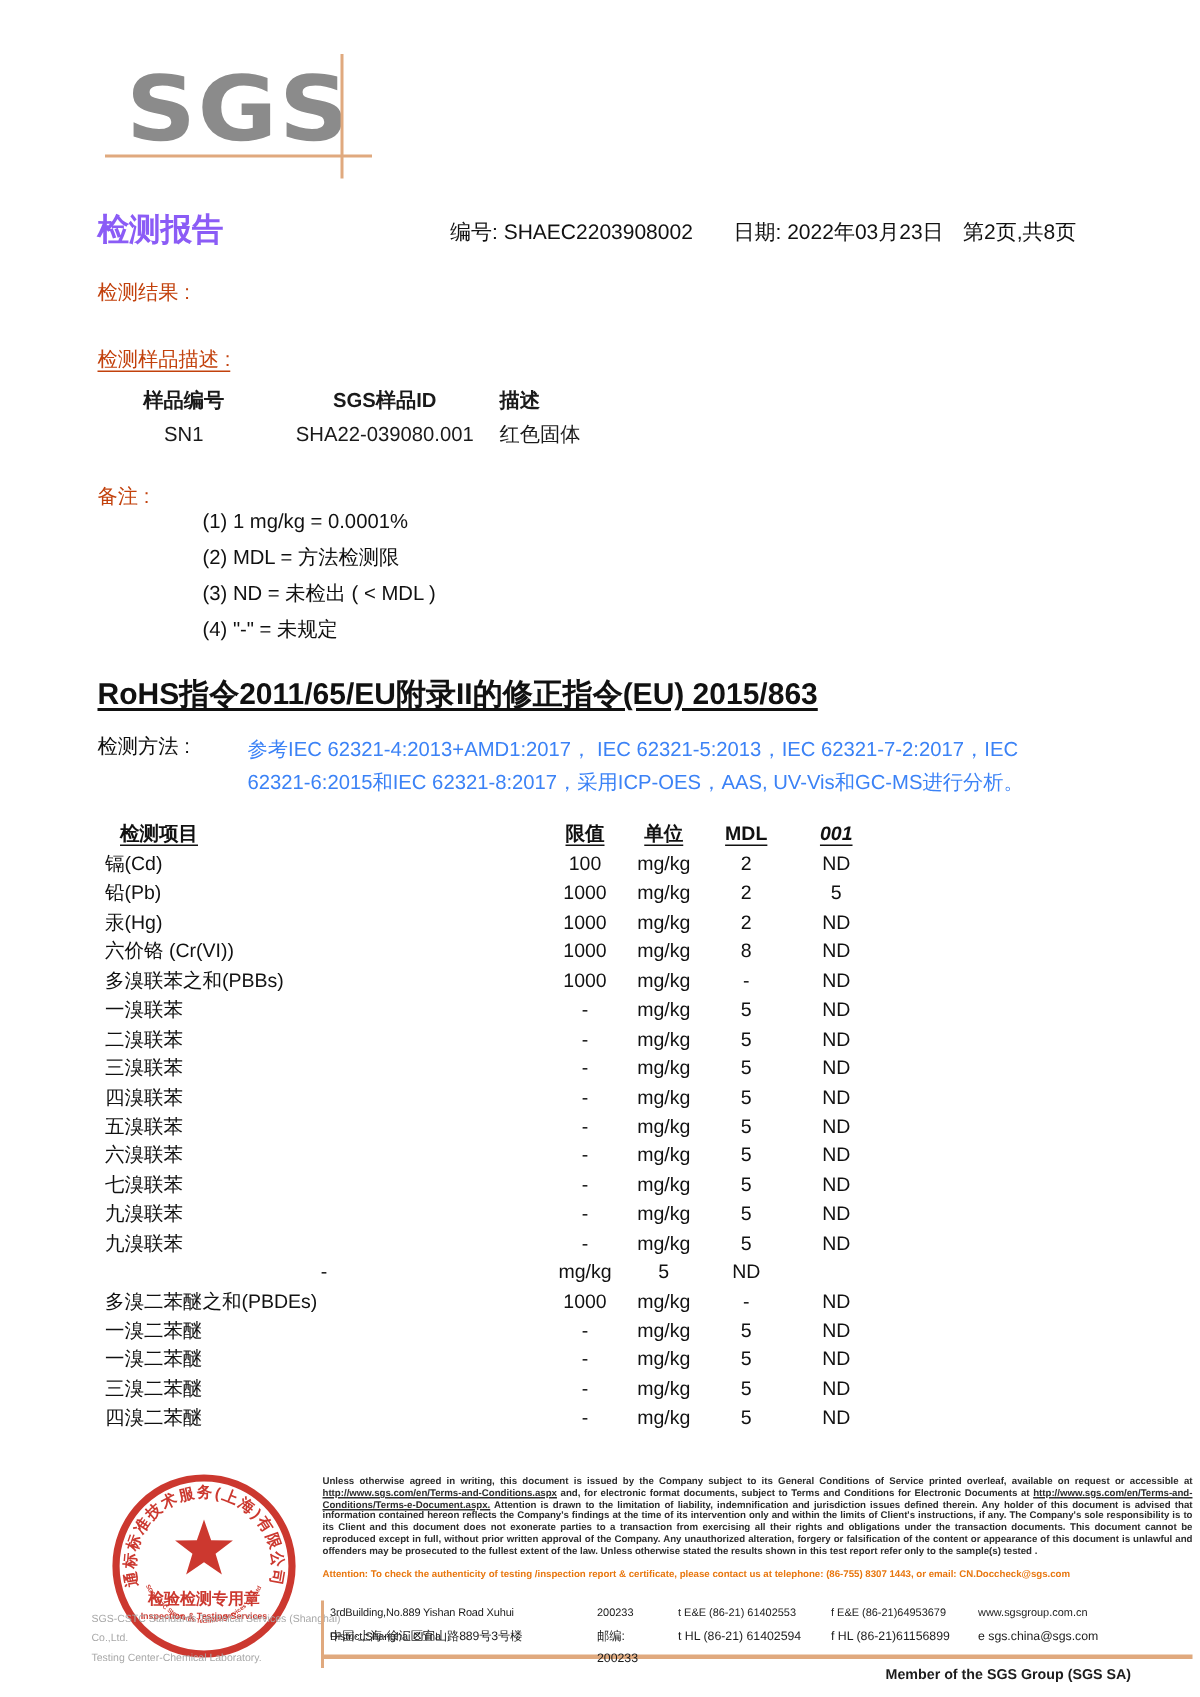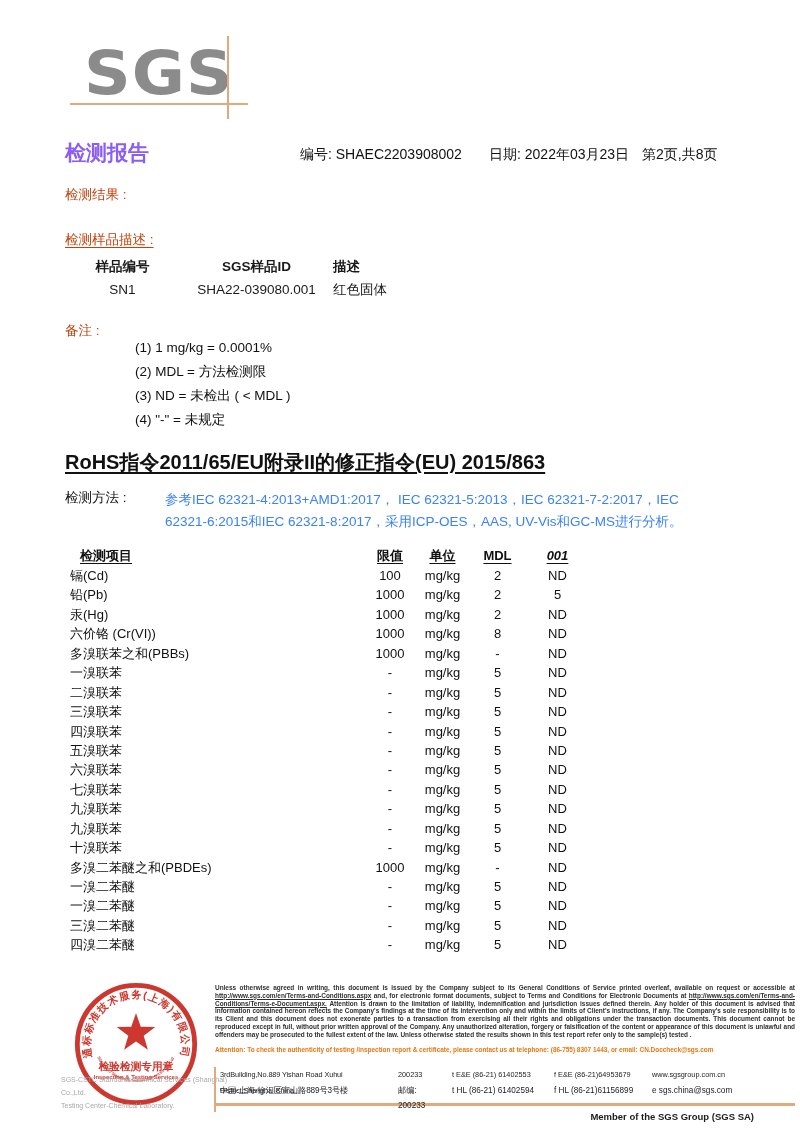--- a/index.html
+++ b/index.html
@@ -221,21 +221,20 @@
           <div class="rt-cell c4">ND</div>
         </div>
         <div class="rt-row">
           <div class="rt-cell c0">九溴联苯</div>
           <div class="rt-cell c1">-</div>
           <div class="rt-cell c2">mg/kg</div>
           <div class="rt-cell c3">5</div>
           <div class="rt-cell c4">ND</div>
         </div>
         <div class="rt-row">
-          <div class="rt-cell c0">十溴联苯</div>
           <div class="rt-cell c1">-</div>
           <div class="rt-cell c2">mg/kg</div>
           <div class="rt-cell c3">5</div>
           <div class="rt-cell c4">ND</div>
         </div>
         <div class="rt-row">
           <div class="rt-cell c0">多溴二苯醚之和(PBDEs)</div>
           <div class="rt-cell c1">1000</div>
           <div class="rt-cell c2">mg/kg</div>
           <div class="rt-cell c3">-</div>

